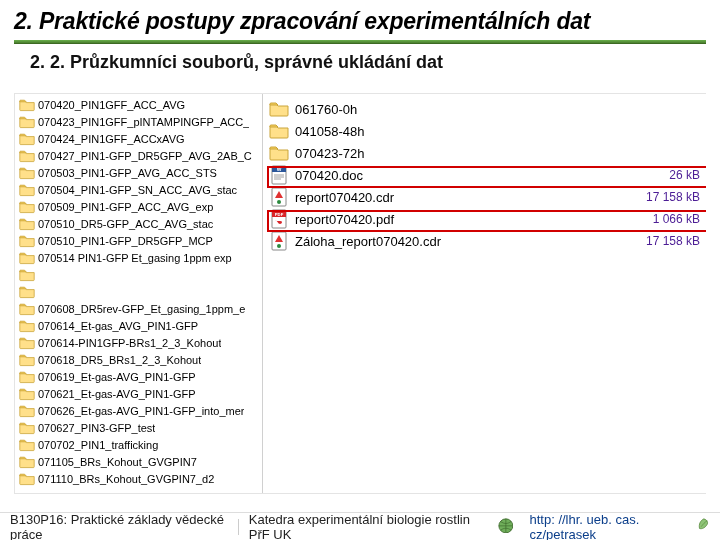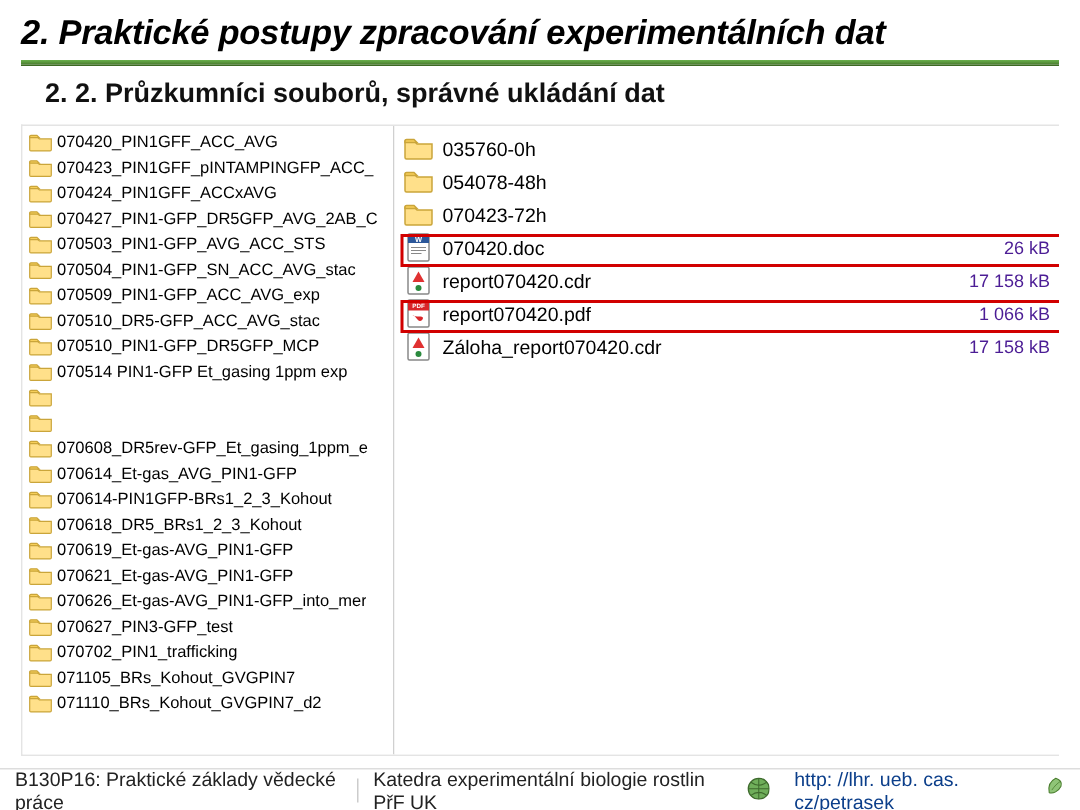--- a/index.html
+++ b/index.html
@@ -2,21 +2,21 @@
 <html><head>
 <meta charset="utf-8">
 <style>
   * { box-sizing: border-box; margin: 0; padding: 0; }
   html, body { width: 720px; height: 540px; font-family: "Segoe UI", Tahoma, sans-serif; background: #fff; overflow: hidden; }
   .slide { width: 720px; height: 540px; position: relative; display: flex; flex-direction: column; }
   .title-bar { padding: 8px 14px 3px 14px; }
   .title { font-size: 23px; font-style: italic; font-weight: 700; color: #000; letter-spacing: -0.2px; }
   .rule { height: 4px; margin: 2px 14px 6px 14px; background: linear-gradient(to bottom,#6ab04c 0%,#4a7d2e 100%); border-bottom: 1px solid #3d6a23; }
   .sub { font-size: 18px; font-weight: 700; color: #111; padding: 2px 0 6px 30px; }
-  .content { flex: 1; display: flex; margin: 4px 14px; border: 1px solid #e4e4e4; border-right: none; overflow: hidden; }
+  .content { flex: 1; display: flex; margin: 14px 14px; border: 1px solid #e4e4e4; border-right: none; overflow: hidden; }
   .left-pane { width: 248px; border-right: 1px solid #d0d0d0; background: #fff; font-size: 11px; padding: 2px 0; }
   .left-pane .row { display: flex; align-items: center; height: 17px; padding: 0 4px; white-space: nowrap; overflow: hidden; }
   .folder-icon svg, .file-icon svg { display: block; }
   .folder-icon { width: 16px; height: 14px; margin-right: 3px; flex: none; }
   .left-pane .lbl { overflow: hidden; text-overflow: clip; }
   .right-pane { flex: 1; background: #fff; font-size: 13px; padding: 4px 6px 0 6px; position: relative; }
   .right-pane .row { display: flex; align-items: center; height: 22px; }
   .right-pane .file-icon { width: 20px; height: 20px; margin-right: 6px; flex: none; display:flex; align-items:center; justify-content:center; }
   .right-pane .name { flex: 1; }
   .right-pane .size { width: 80px; text-align: right; color: #4c1d95; font-size: 12px; }
@@ -249,31 +249,31 @@
   <div class="right-pane" id="right-pane">
     <div class="highlight" style="left:4px; top:72px; width:452px; height:22px;"></div>
     <div class="highlight" style="left:4px; top:116px; width:452px; height:22px;"></div>
   <div class="row">
           <span class="file-icon">
             <svg viewBox="0 0 20 16" width="20" height="18">
               <path d="M1 3h6l2 2h10v9a1 1 0 0 1-1 1H2a1 1 0 0 1-1-1z" fill="#ffe08a" stroke="#caa53a" stroke-width="1"></path>
               <path d="M1 3a1 1 0 0 1 1-1h5l2 2H1z" fill="#f7cf5a" stroke="#caa53a" stroke-width="1"></path>
             </svg>
           </span>
-          <span class="name">035760-0h</span>
+          <span class="name">061760-0h</span>
           <span class="size"></span>
         </div>
         <div class="row">
           <span class="file-icon">
             <svg viewBox="0 0 20 16" width="20" height="18">
               <path d="M1 3h6l2 2h10v9a1 1 0 0 1-1 1H2a1 1 0 0 1-1-1z" fill="#ffe08a" stroke="#caa53a" stroke-width="1"></path>
               <path d="M1 3a1 1 0 0 1 1-1h5l2 2H1z" fill="#f7cf5a" stroke="#caa53a" stroke-width="1"></path>
             </svg>
           </span>
-          <span class="name">054078-48h</span>
+          <span class="name">041058-48h</span>
           <span class="size"></span>
         </div>
         <div class="row">
           <span class="file-icon">
             <svg viewBox="0 0 20 16" width="20" height="18">
               <path d="M1 3h6l2 2h10v9a1 1 0 0 1-1 1H2a1 1 0 0 1-1-1z" fill="#ffe08a" stroke="#caa53a" stroke-width="1"></path>
               <path d="M1 3a1 1 0 0 1 1-1h5l2 2H1z" fill="#f7cf5a" stroke="#caa53a" stroke-width="1"></path>
             </svg>
           </span>
           <span class="name">070423-72h</span>

